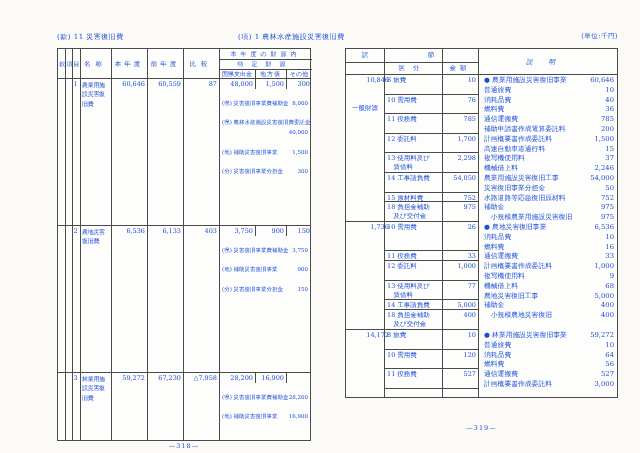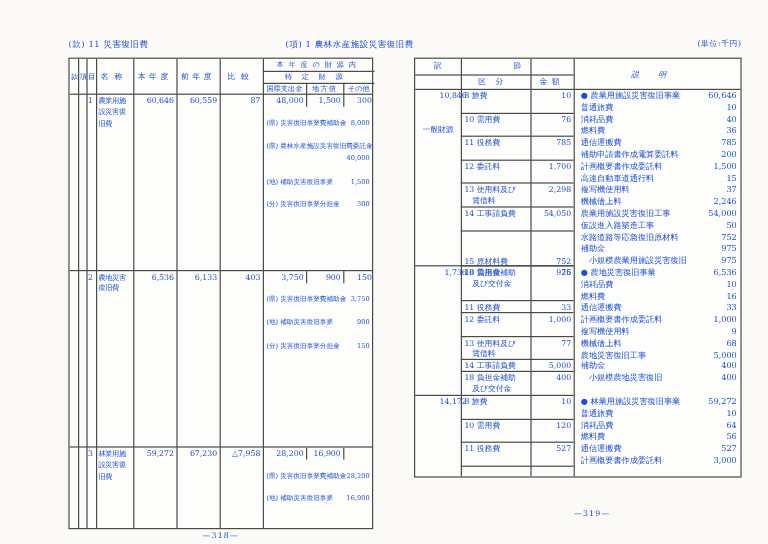--- a/index.html
+++ b/index.html
@@ -227,21 +227,21 @@
           </div>
         <div class="srow" style="height:19.6px;">
             <span class="skubun">13 使用料及び
 　賃借料</span>
             <span class="skin">2,298</span>
           </div>
         <div class="srow" style="height:19.6px;">
             <span class="skubun">14 工事請負費</span>
             <span class="skin">54,050</span>
           </div>
-        <div class="srow" style="height:9.8px;margin-top:20px;">
+        <div class="srow" style="height:9.8px;">
             <span class="skubun">15 原材料費</span>
             <span class="skin">752</span>
           </div>
         <div class="srow nb" style="height:19.6px;">
             <span class="skubun">18 負担金補助
 　及び交付金</span>
             <span class="skin">975</span>
           </div>
       </div>
       <div class="desccol">
@@ -283,21 +283,21 @@
           </div>
           <div class="dline">
             <span class="dl">機械借上料</span>
             <span class="dv">2,246</span>
           </div>
           <div class="dline">
             <span class="dl">農業用施設災害復旧工事</span>
             <span class="dv">54,000</span>
           </div>
           <div class="dline">
-            <span class="dl">仮設進入路築造工事</span>
+            <span class="dl">災害復旧事業分担金</span>
             <span class="dv">50</span>
           </div>
           <div class="dline">
             <span class="dl">水路道路等応急復旧原材料</span>
             <span class="dv">752</span>
           </div>
           <div class="dline">
             <span class="dl">補助金</span>
             <span class="dv">975</span>
           </div>
@@ -424,15 +424,15 @@
           </div>
           <div class="dline">
             <span class="dl">計画概要書作成委託料</span>
             <span class="dv">3,000</span>
           </div>
         </div>
     </div>
   </div>
 
   <div class="foot" style="left:57px;width:254px;top:442px;">—318—</div>
-  <div class="foot" style="left:357px;width:273px;top:424px;">—319—</div>
+  <div class="foot" style="left:345px;width:273px;top:424px;">—319—</div>
 
 </div>
 
 </body></html>

